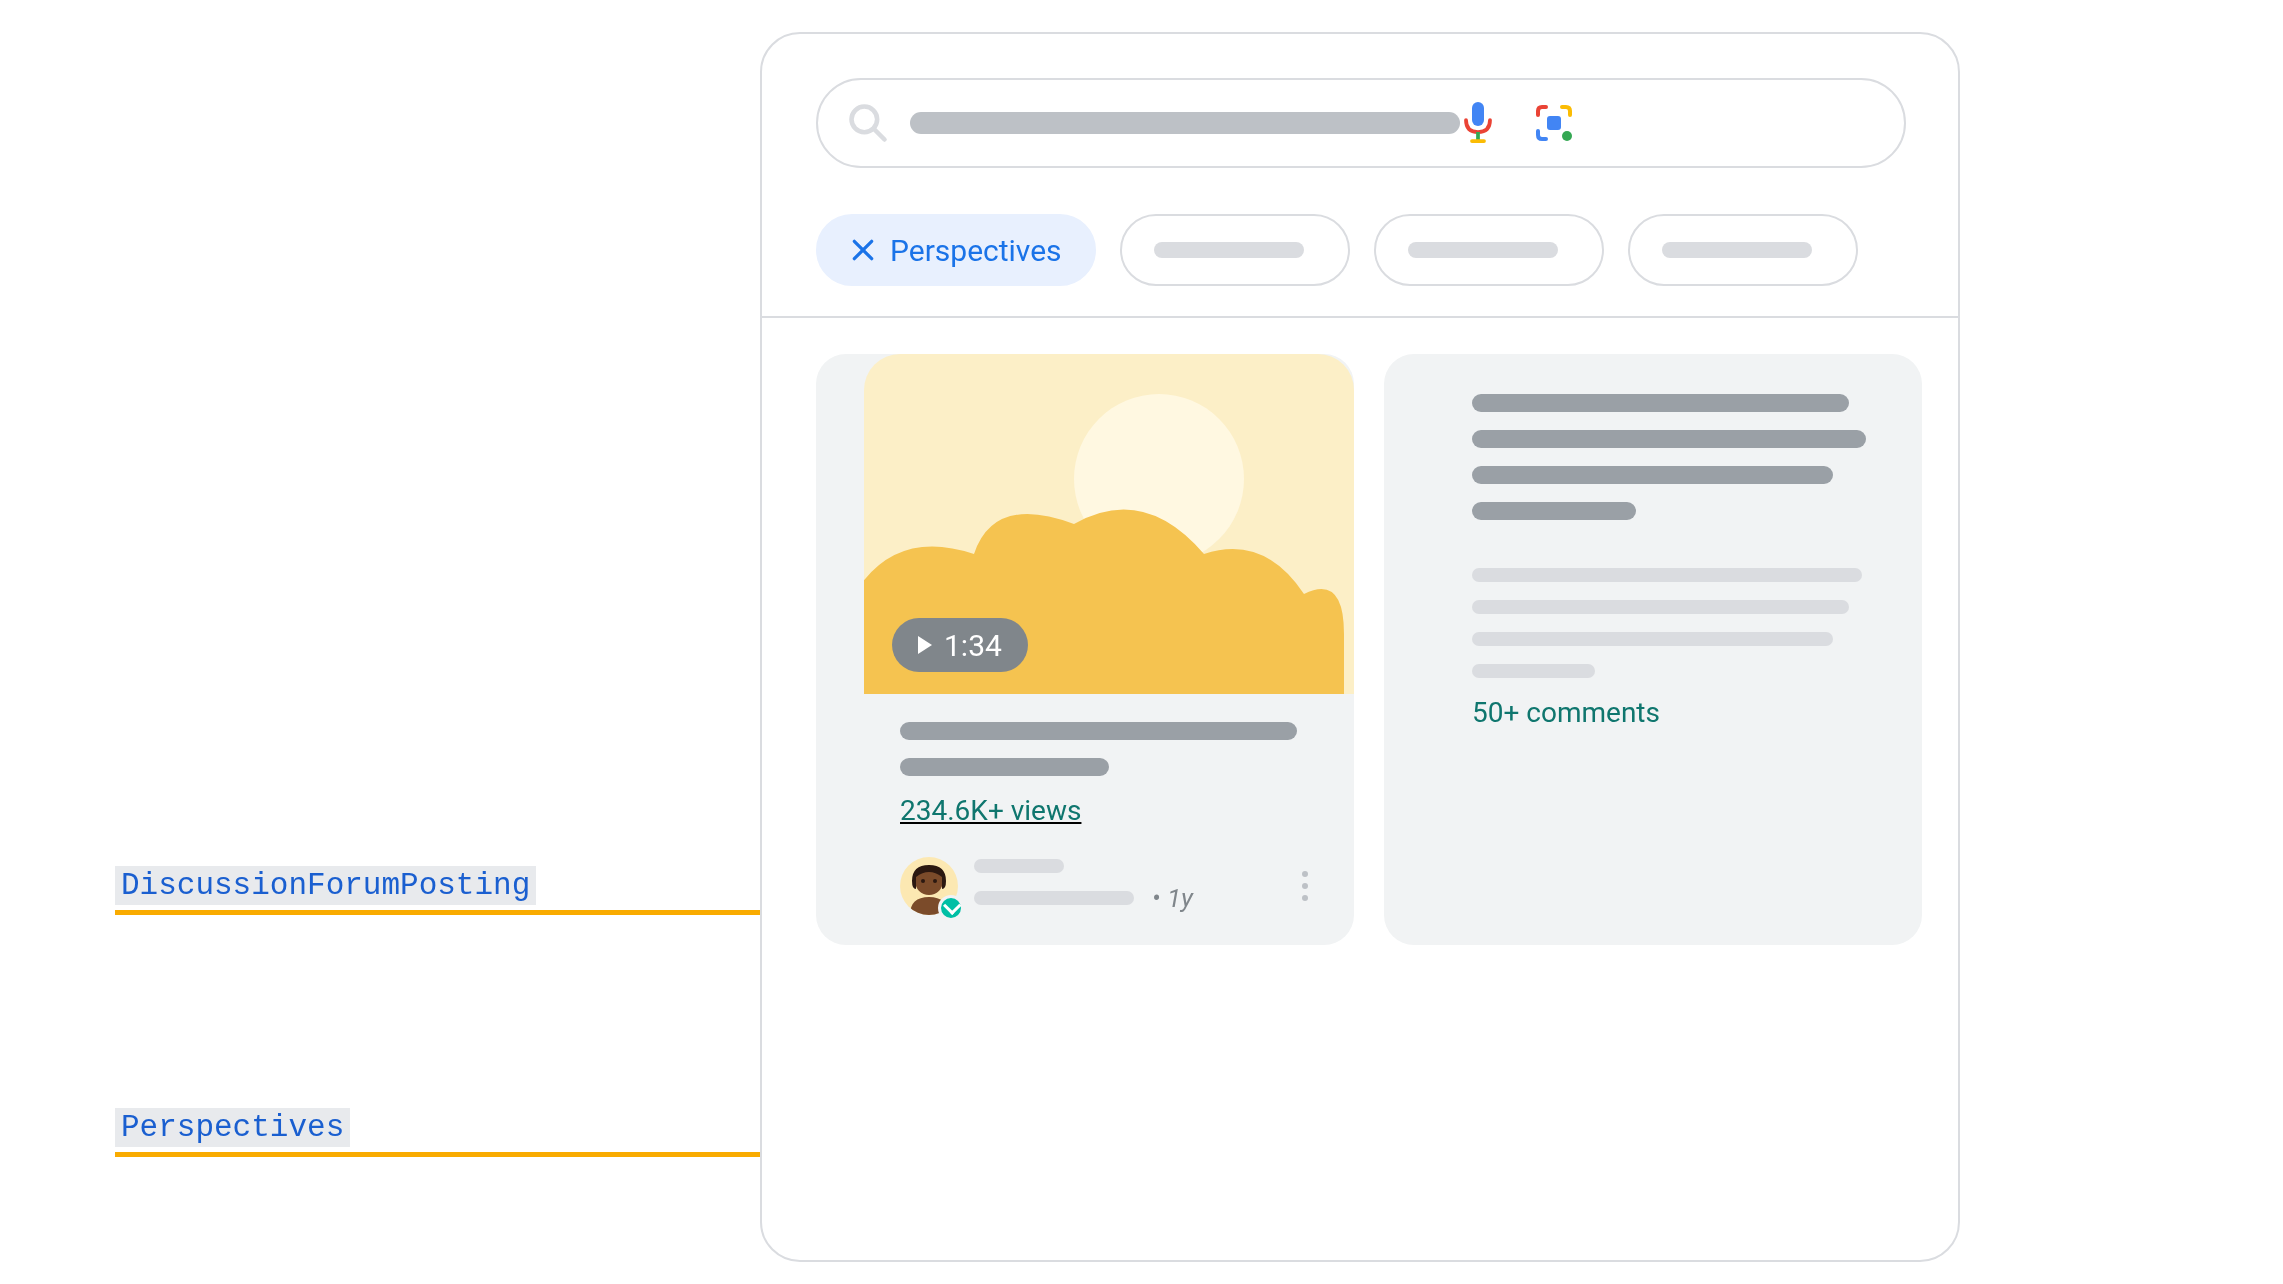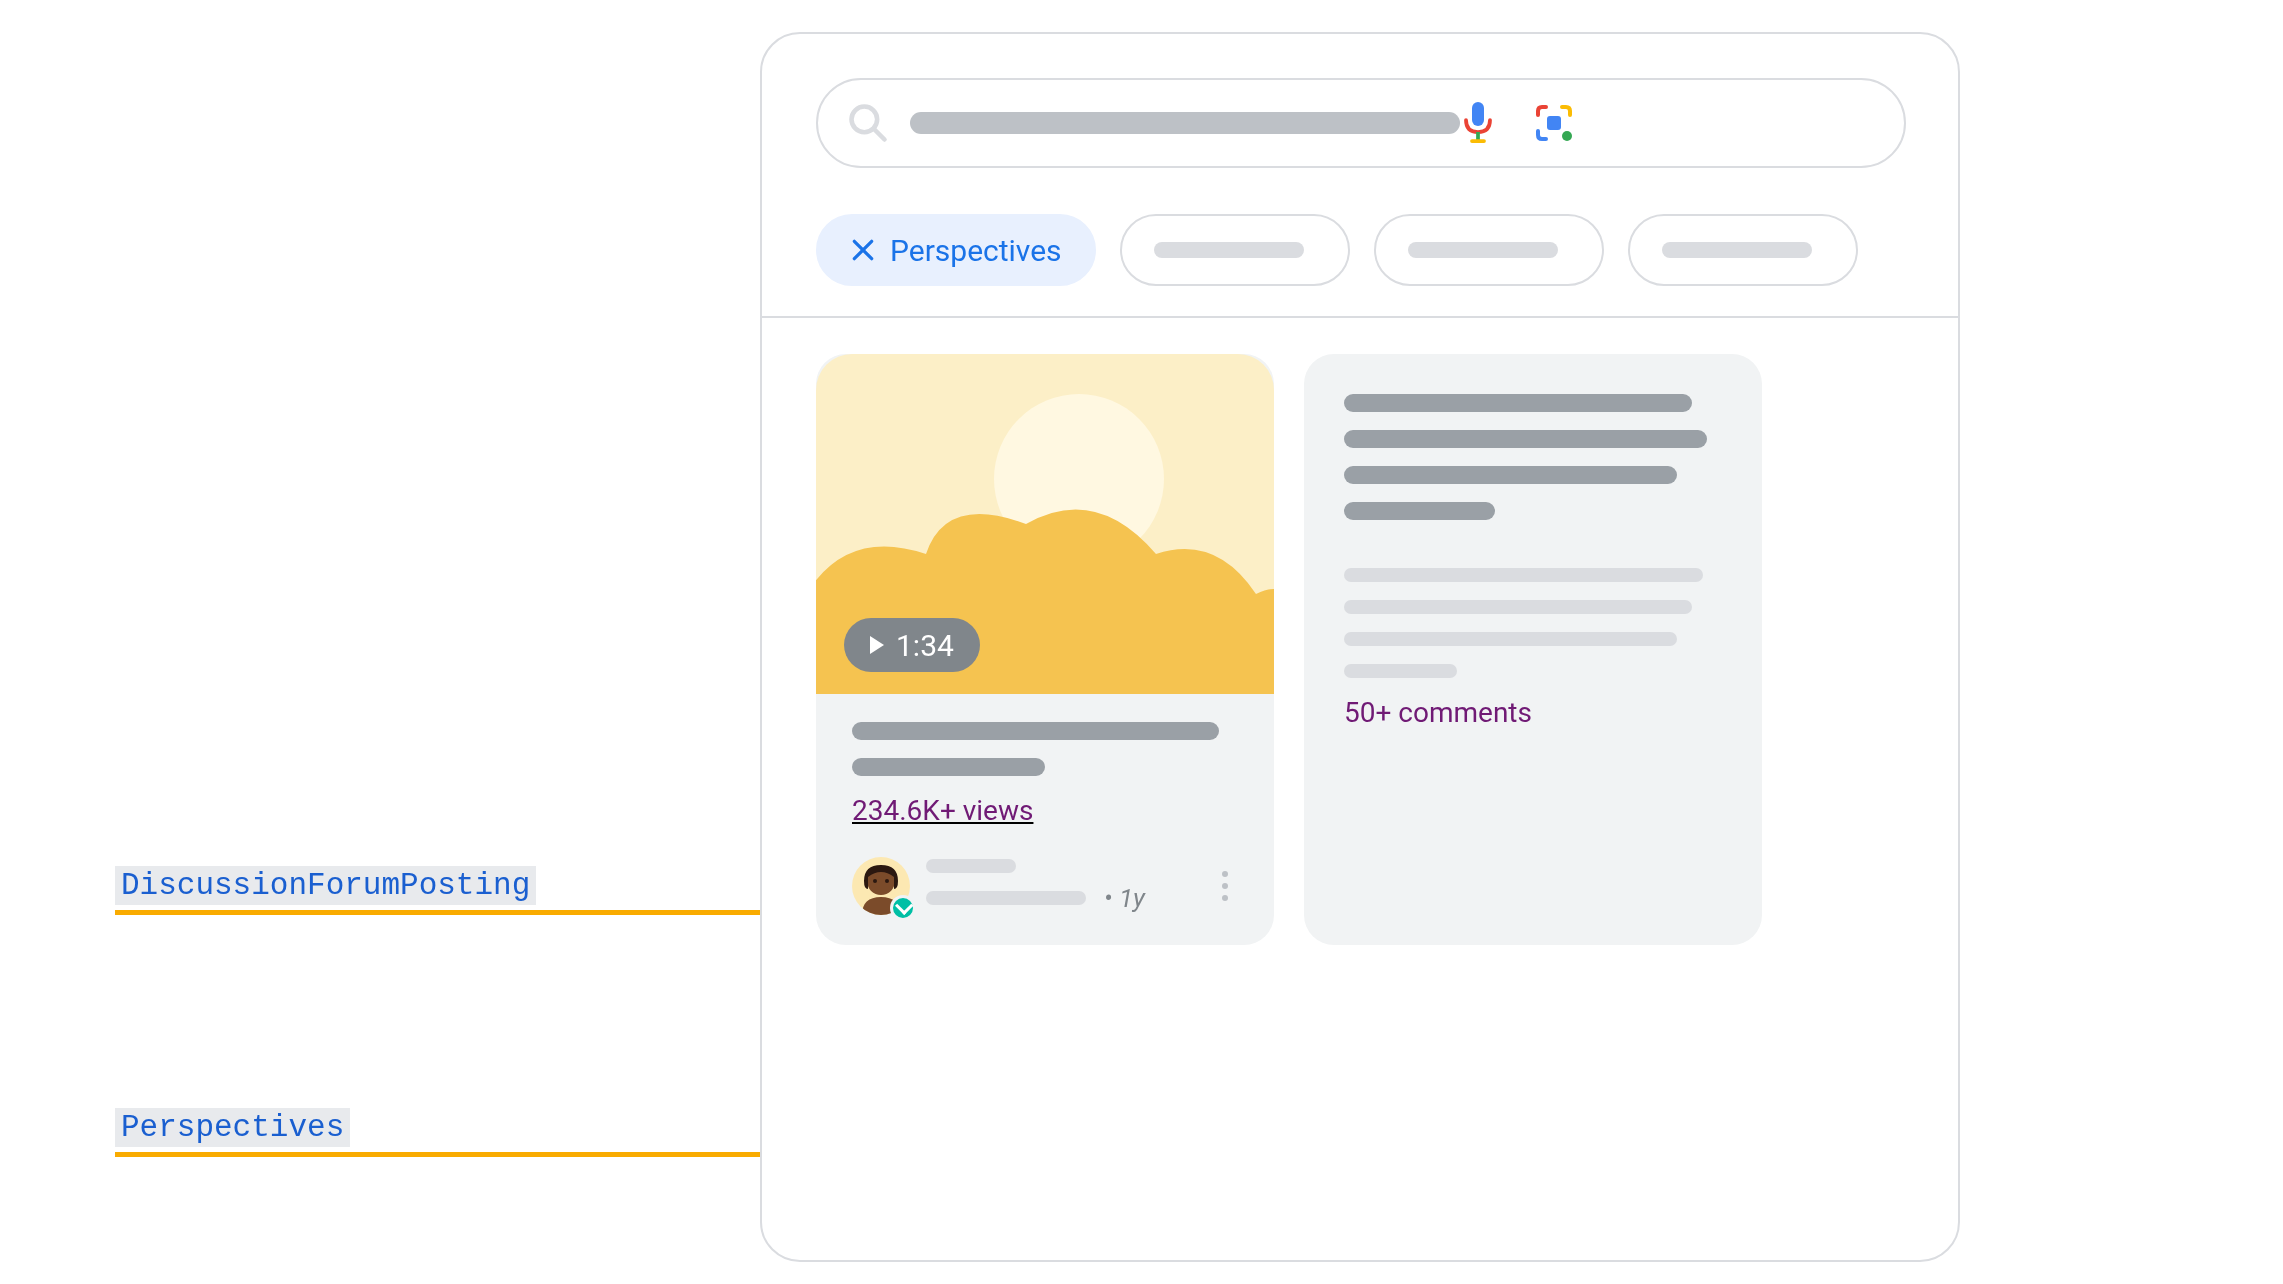--- a/index.html
+++ b/index.html
@@ -130,25 +130,26 @@
 
 .cards {
   position: absolute;
   left: 54px;
   top: 320px;
   display: flex;
   gap: 30px;
 }
 
 .card {
-  width: 458px;
+  width: 538px;
   background: #f1f3f4;
   border-radius: 30px;
   overflow: hidden;
   padding-bottom: 30px;
+  padding-left: 48px;
 }
 
 
 .thumb {
   position: relative;
   width: 100%;
   height: 340px;
   background: #fcefc7;
   border-radius: 36px 36px 0 0;
   overflow: hidden;
@@ -200,21 +201,21 @@
   background: #9aa0a6;
   border-radius: 9px;
   margin-bottom: 18px;
 }
 .text-line.light {
   background: #dadce0;
   height: 14px;
 }
 
 .meta {
-  color: #701a75;
+  color: #0f766e;
   font-size: 28px;
   margin-top: 4px;
 }
 
 .author-row {
   display: flex;
   align-items: center;
   margin-top: 30px;
   padding: 0 36px;
   gap: 16px;

